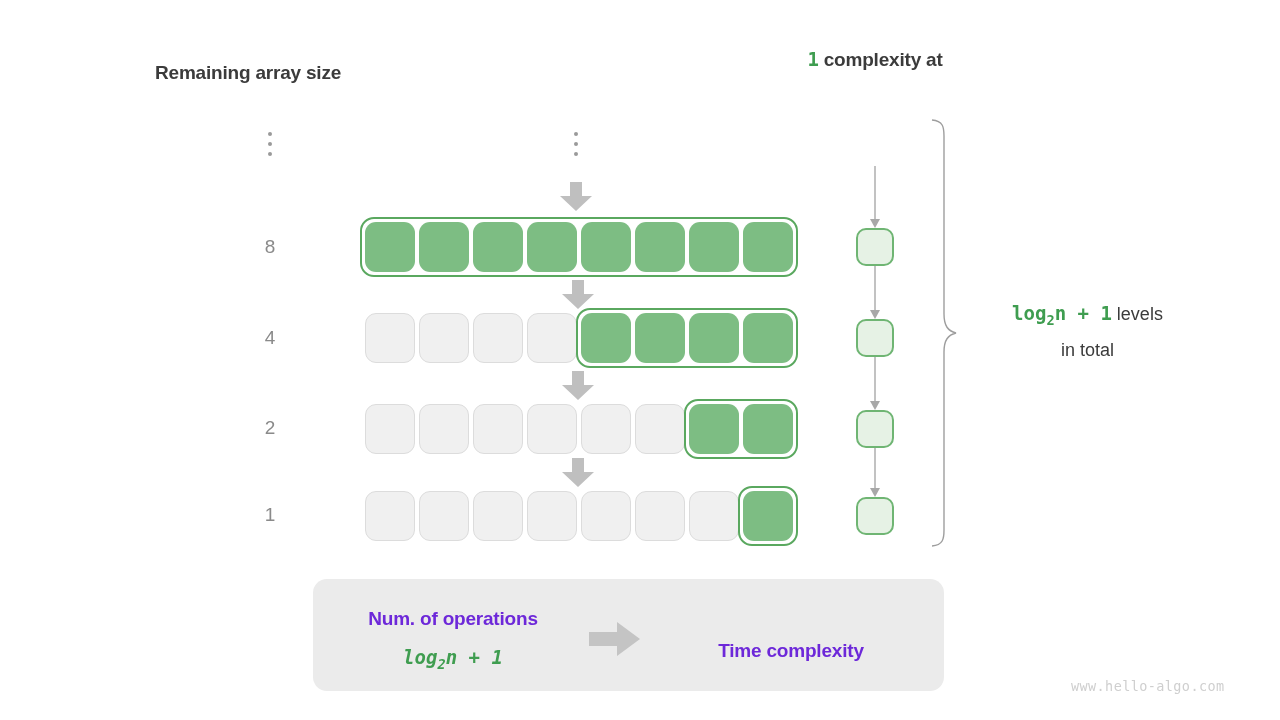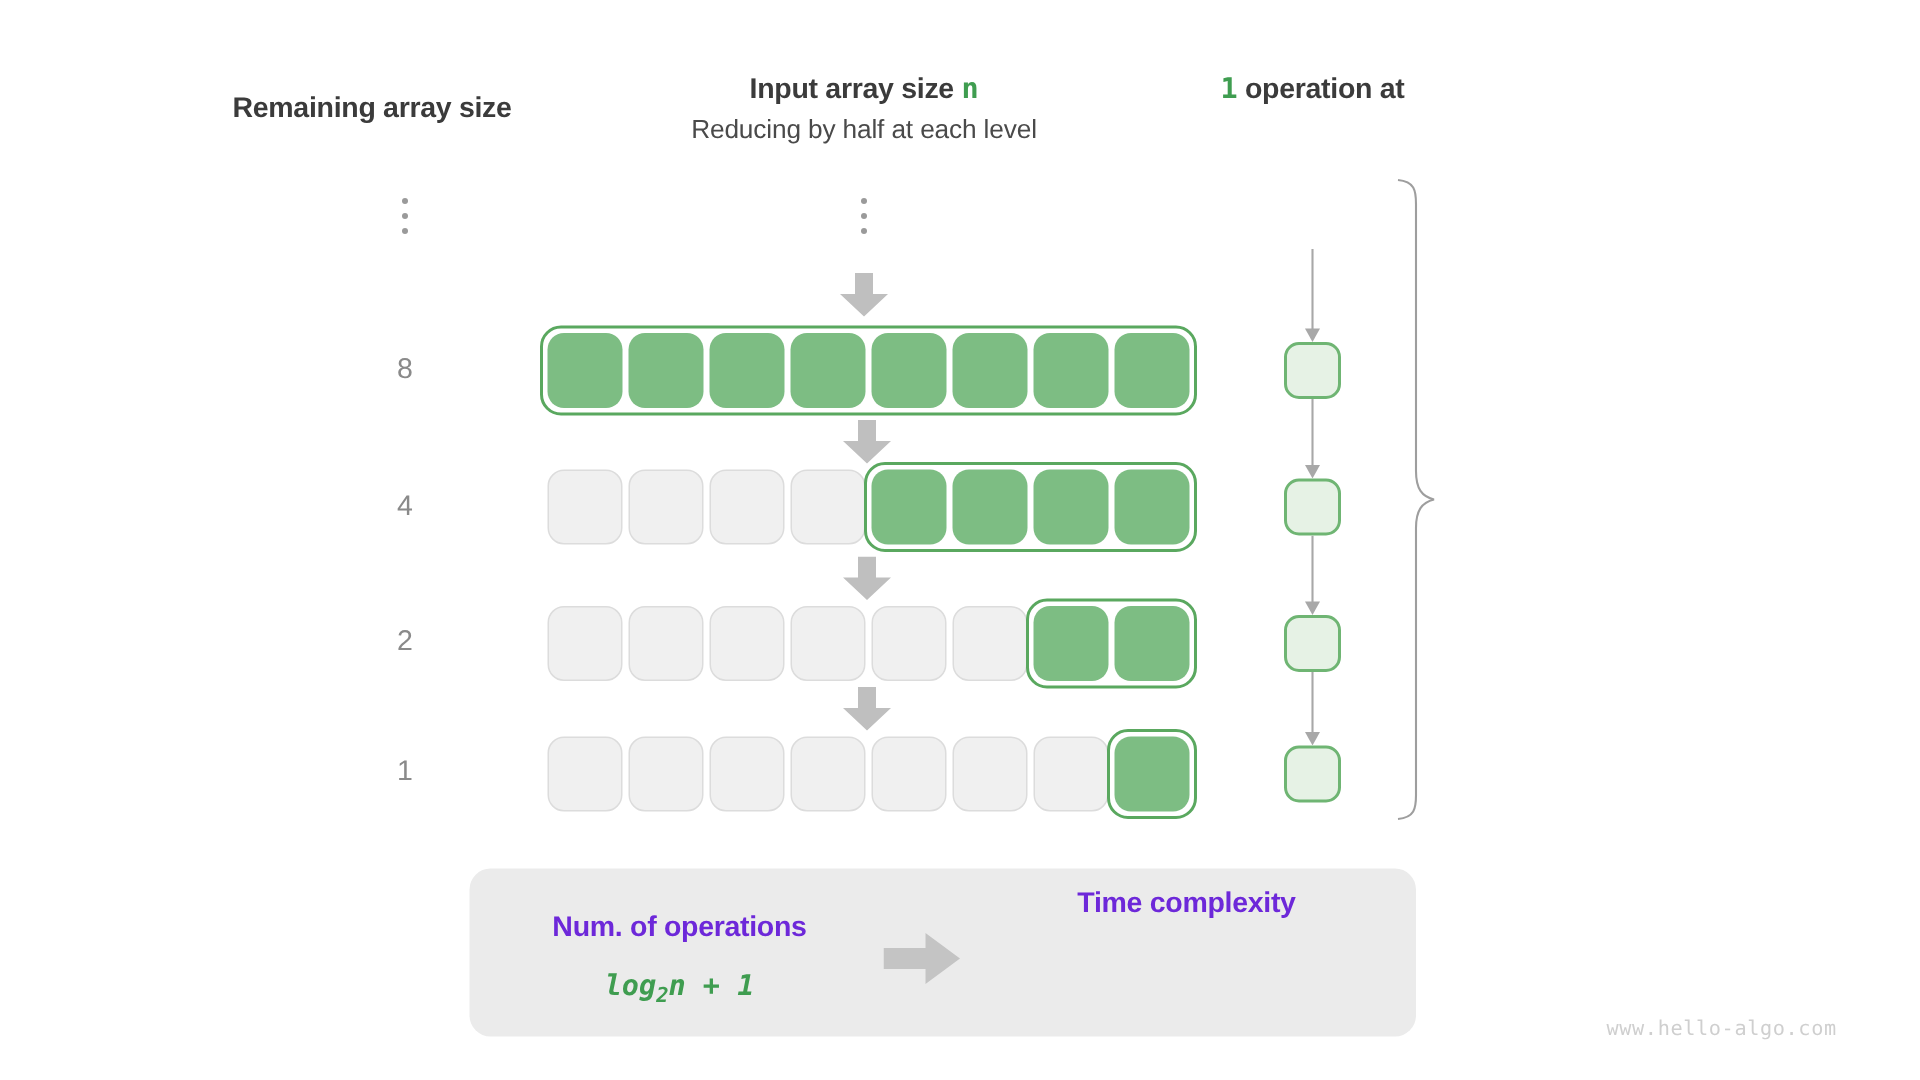--- a/index.html
+++ b/index.html
@@ -104,29 +104,23 @@
   }
   sub { font-size: 0.72em; }
 </style>
 </head>
 <body>
 
 <div id="stage">
 
   <div class="hdr-left">Remaining array size</div>
 
-  <div class="hdr-mid">
-    <div class="l1">
-      <span>Input array size </span><span class="mono greenbold">n</span>
-    </div>
-    <div class="l2">Reducing by half at each level</div>
-  </div>
 
   <div class="hdr-right">
-    <span class="mono greenbold">1</span><span> operation at</span>
+    <span class="mono greenbold">1</span><span> complexity at</span>
   </div>
 
   <div class="vdots" style="left:250px; top:132px;">
       <i></i>
       <i></i>
       <i></i>
     </div>
   <div class="rowlabel" style="left:250px; top:236px;">8</div>
   <div class="rowlabel" style="left:250px; top:327px;">4</div>
   <div class="rowlabel" style="left:250px; top:417px;">2</div>
@@ -211,30 +205,36 @@
         <path d="M5 40 L10 49 L15 40 Z" fill="#a8a8a8"></path>
       </svg>
       <div class="opcell" style="left: 856px; top: 497px;"></div>
     </div>
 
   <svg class="brace" width="32" height="430" viewBox="0 0 32 430">
     <path d="M2 2 C13 3 14 9 14 18 L14 196 C14 208 18 213 26 215
              C18 217 14 222 14 234 L14 412 C14 421 13 427 2 428" fill="none" stroke="#9e9e9e" stroke-width="1.4"></path>
   </svg>
 
+  <div class="note">
+    <div>
+      <span class="mono greenbold big"><span>log</span><sub>2</sub><span>n + 1</span></span><span class="grey"> levels</span>
+    </div>
+    <div class="grey">in total</div>
+  </div>
 
   <div class="sumbox"></div>
 
   <div class="sum-col" style="left:333px; top:608px; width:240px;">
     <div class="sum-t">Num. of operations</div>
     <div class="sum-v mono greenbold"><span>log</span><sub>2</sub><span>n + 1</span></div>
   </div>
 
   <svg class="sumarrow" viewBox="0 0 52 34">
     <path d="M0 10 H28 V0 L51 17 L28 34 V24 H0 Z" fill="#c4c4c4"></path>
   </svg>
 
-  <div class="sum-col" style="left:671px; top:592px; width:240px;">
+  <div class="sum-col" style="left:671px; top:640px; width:240px;">
     <div class="sum-t">Time complexity</div>
   </div>
 
   <div class="watermark">www.hello-algo.com</div>
 </div>
 
 </body></html>

